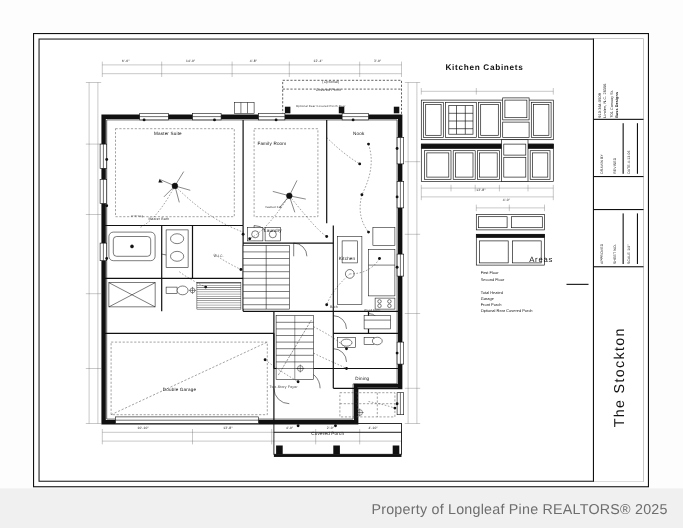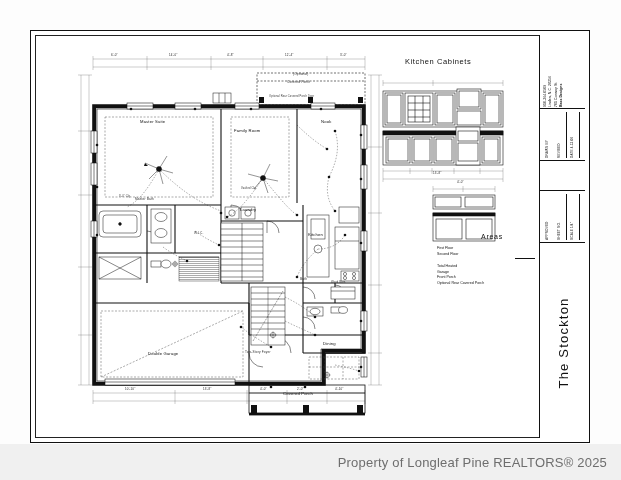--- a/index.html
+++ b/index.html
@@ -647,21 +647,21 @@
           <g stroke="#555" stroke-width="0.3">
             <line x1="398" y1="154" x2="460" y2="154"></line>
             <line x1="398" y1="151" x2="398" y2="157"></line>
             <line x1="428" y1="151" x2="428" y2="157"></line>
             <line x1="460" y1="151" x2="460" y2="157"></line>
           </g>
 
         </g>
       </svg>
 
-      <div class="section-title" style="left:370px; top:22px;">Kitchen Cabinets</div>
+      <div class="section-title" style="left:370px; top:22px;font-weight:bold;">Kitchen Cabinets</div>
 
       <div class="areas">
         <div class="areas-title">Areas</div>
 
         <div class="areas-row">
           <span>First Floor</span>
 
         </div>
         <div class="areas-row">
           <span>Second Floor</span>

